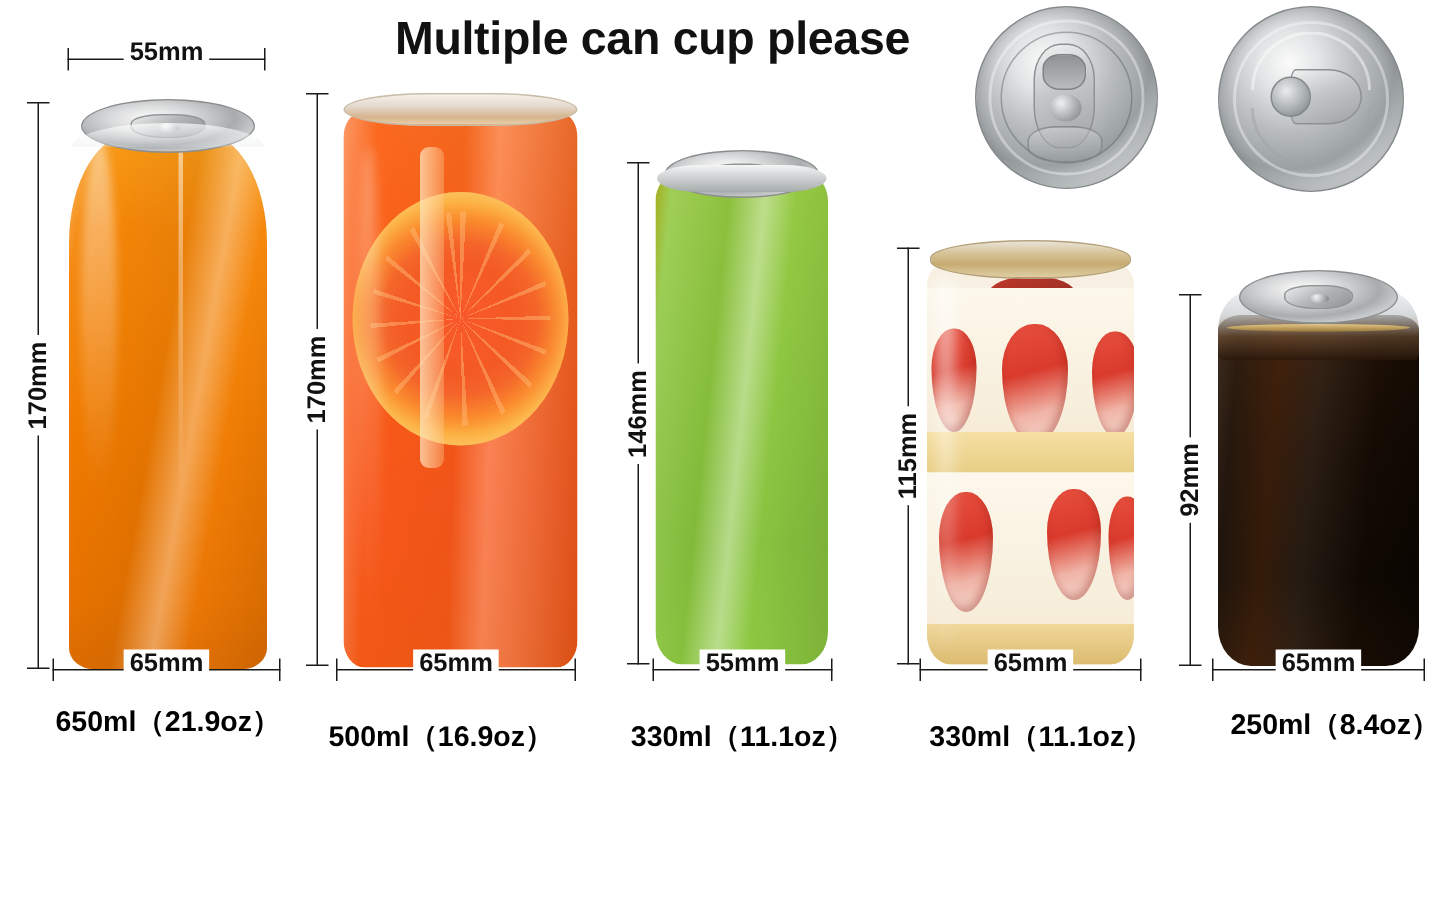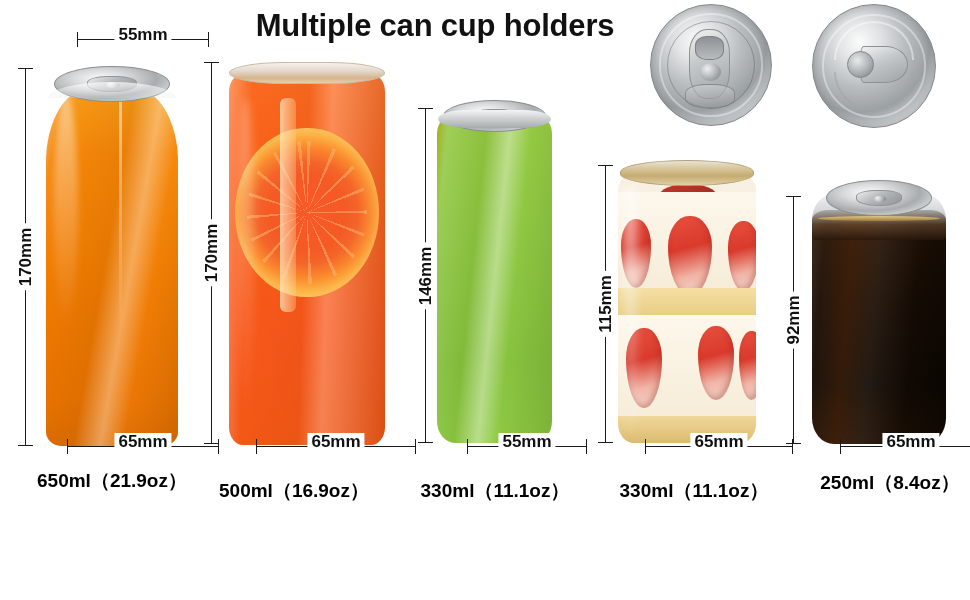--- a/index.html
+++ b/index.html
@@ -37,21 +37,20 @@
     font-size: 23px;
     font-weight: 600;
     color: #000000;
     line-height: 32px;
   }
 
   
   .dim-h {
     position: absolute;
     height: 18px;
-    margin-left: 32px;
   }
   .dim-h .bar {
     position: absolute;
     left: 0; right: 0; top: 9px;
     height: 1px; background: #1a1a1a;
   }
   .dim-h .cap-l, .dim-h .cap-r {
     position: absolute; top: 2px;
     width: 1px; height: 15px; background: #1a1a1a;
   }
@@ -399,21 +398,21 @@
     border-radius: 0 0 50% 50% / 0 0 100% 100%;
     border: 2px solid rgba(160,165,167,.55);
     border-top: none;
   }
 </style>
 </head>
 <body>
 
 <div id="stage">
 
-  <div class="title">Multiple can cup holders</div>
+  <div class="title">Multiple can cup please</div>
 
   <div class="toplid" id="lidA" style="left:650px; top:4px; width:122px; height:122px;">
     <div class="ring1"></div>
     <div class="ring2"></div>
     <div class="pulltab"></div>
     <div class="tabhole"></div>
     <div class="rivet"></div>
     <div class="scoreline"></div>
   </div>
 

